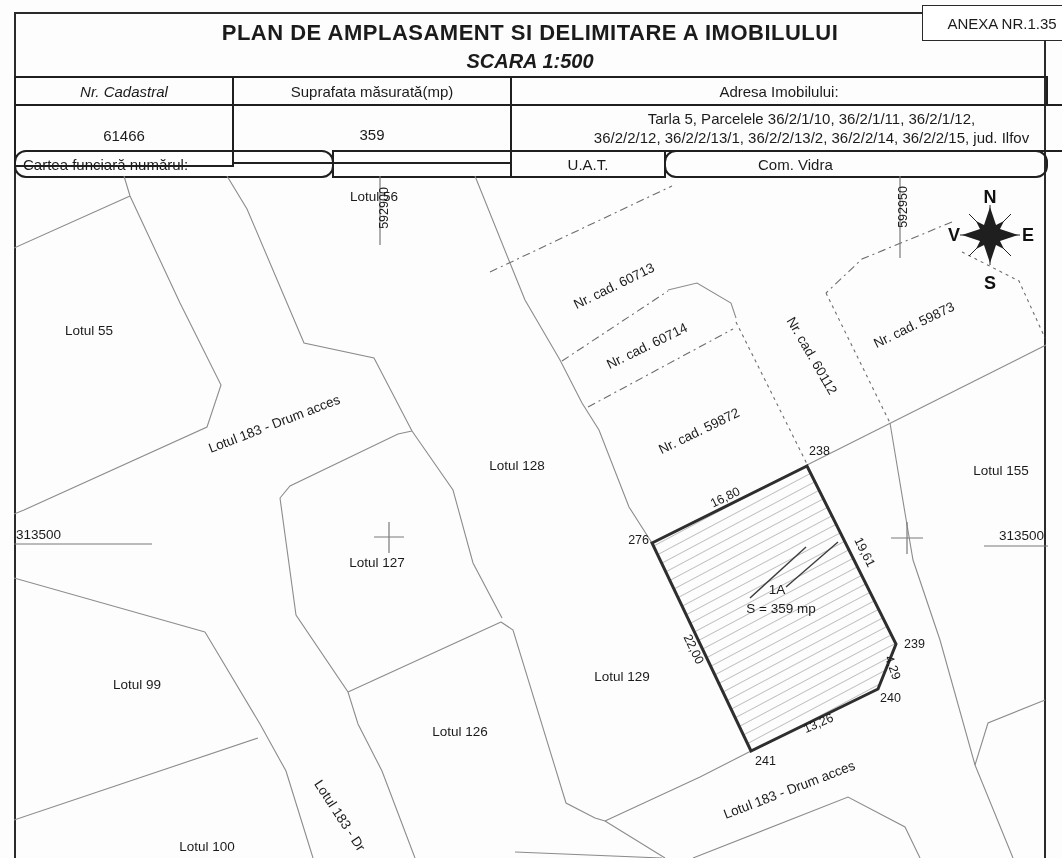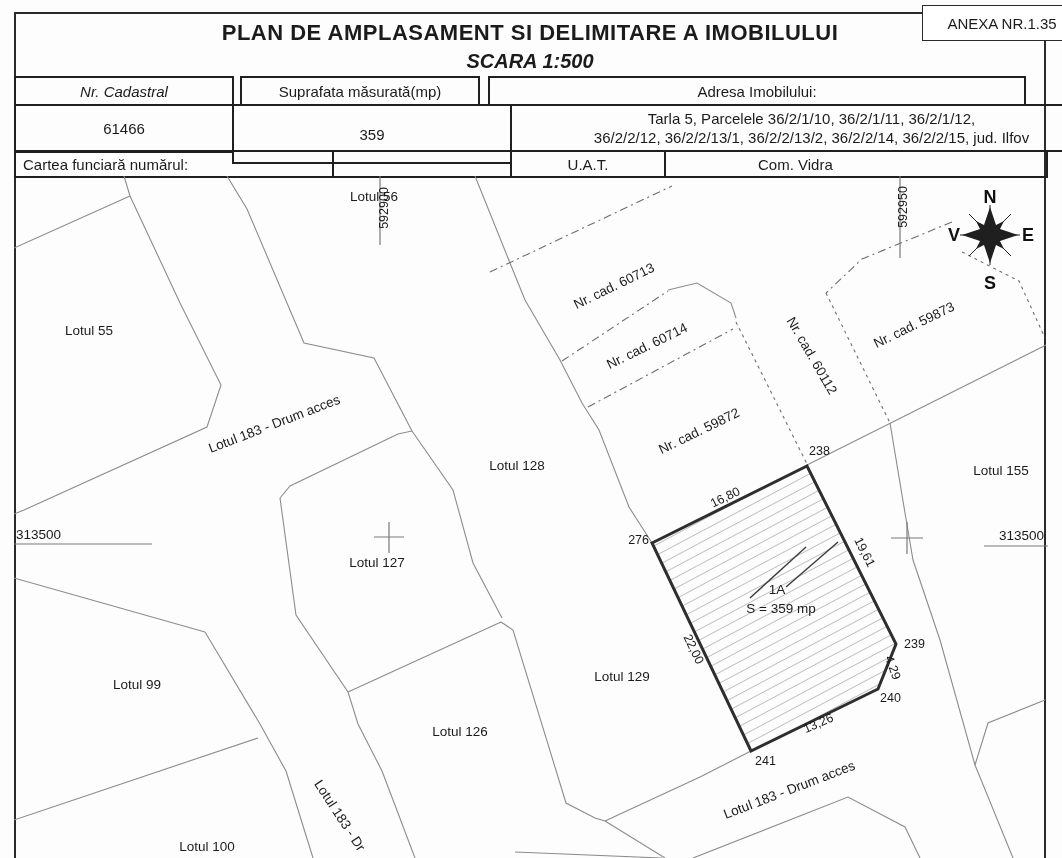--- a/index.html
+++ b/index.html
@@ -9,21 +9,21 @@
   #frame{position:absolute;left:14px;top:12px;width:1032px;height:846px;
          border:2px solid #2a2a2a;border-bottom:none;box-sizing:border-box;}
   #anexa-box{position:absolute;left:888px;top:5px;width:160px;height:36px;
          background:#fff;border:1.5px solid #2a2a2a;box-sizing:border-box;
          display:flex;align-items:center;justify-content:center;font-size:15px;z-index:3;margin-left:34px;}
   #title-wrap{position:absolute;left:14px;top:20px;width:1032px;text-align:center;z-index:2;}
   #title-line1{font-size:22px;font-weight:700;letter-spacing:.5px;}
   #title-line2{font-size:20px;font-weight:600;margin-top:4px;font-style:italic;}
   .cell{position:absolute;border:2px solid #1f1f1f;box-sizing:border-box;background:transparent;
         display:flex;align-items:center;justify-content:center;font-size:15px;line-height:19px;}
-  .cell.left{justify-content:flex-start;padding-left:7px;}
+  .cell.left{justify-content:flex-start;padding-left:7px;border-radius:12px;}
   .cell.addr{flex-direction:column;justify-content:center;text-align:center;}
   svg text{font-family:"Liberation Sans",sans-serif;fill:#1b1b1b;}
   .t13{font-size:13.5px;}
   .t12{font-size:12.5px;}
   .comp{font-size:18px;font-weight:bold;fill:#111;}
 </style>
 </head>
 <body>
 
 <div id="page">
@@ -33,24 +33,24 @@
   <div id="anexa-box">
     <span>ANEXA NR.1.35</span>
   </div>
 
   <div id="title-wrap">
     <div id="title-line1">PLAN DE AMPLASAMENT SI DELIMITARE A IMOBILULUI</div>
     <div id="title-line2">SCARA 1:500</div>
   </div>
 
   <div class="cell" style="left:14px;top:76px;width:220px;height:30px;font-style:italic;">Nr. Cadastral</div>
-  <div class="cell" style="left:240px;top:76px;width:240px;height:30px;">Suprafata măsurată(mp)</div>
-  <div class="cell" style="left:488px;top:76px;width:538px;height:30px;">Adresa Imobilului:</div>
+  <div class="cell" style="left:232px;top:76px;width:280px;height:30px;">Suprafata măsurată(mp)</div>
+  <div class="cell" style="left:510px;top:76px;width:538px;height:30px;">Adresa Imobilului:</div>
 
-  <div class="cell" style="left:14px;top:104px;width:220px;height:49px;">61466</div>
+  <div class="cell" style="left:14px;top:104px;width:220px;height:63px;">61466</div>
   <div class="cell" style="left:232px;top:104px;width:280px;height:60px;">359</div>
   <div class="cell addr" style="left:510px;top:104px;width:603px;height:48px;">
     <div>Tarla 5, Parcelele 36/2/1/10, 36/2/1/11, 36/2/1/12,</div>
     <div>36/2/2/12, 36/2/2/13/1, 36/2/2/13/2, 36/2/2/14, 36/2/2/15, jud. Ilfov</div>
   </div>
 
   <div class="cell left" style="left:14px;top:150px;width:320px;height:28px;">Cartea funciară numărul:</div>
   <div class="cell" style="left:332px;top:150px;width:180px;height:28px;"></div>
   <div class="cell" style="left:510px;top:150px;width:156px;height:28px;">U.A.T.</div>
   <div class="cell left" style="left:664px;top:150px;width:384px;height:28px;padding-left:92px;">Com. Vidra</div>

